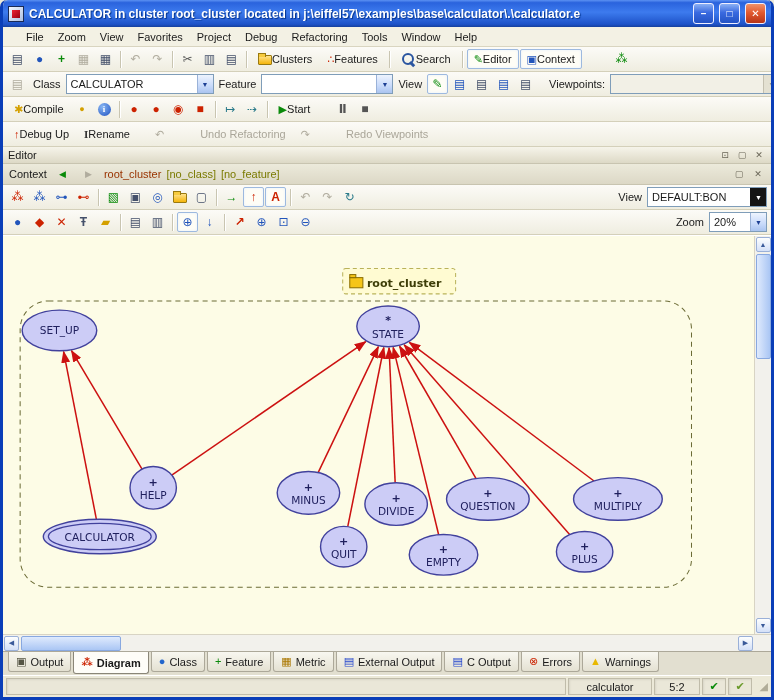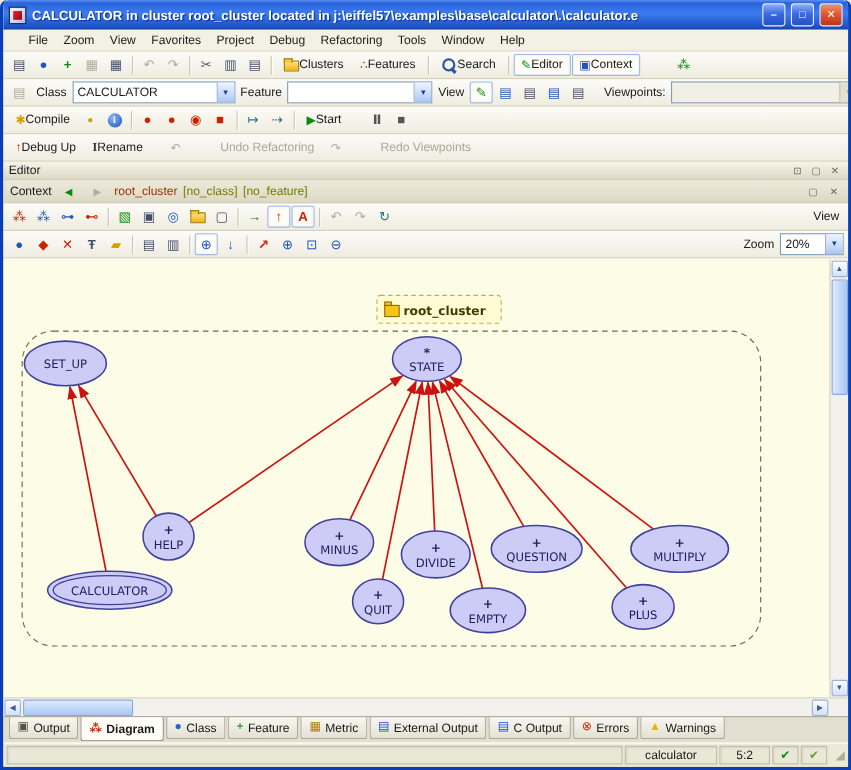--- a/index.html
+++ b/index.html
@@ -251,20 +251,24 @@
     <span class="tbsep"></span>
     <span class="tbi c-green bold">→</span>
     <span class="tbi toggled c-red bold">↑</span>
     <span class="tbi toggled c-red bold">A</span>
     <span class="tbsep"></span>
     <span class="tbi c-gray">↶</span>
     <span class="tbi c-gray">↷</span>
     <span class="tbi c-teal">↻</span>
     <span class="spacer"></span>
     <span class="tb-label">View</span>
+    <div class="combo dark" style="width:120px">
+      <span class="val">DEFAULT:BON</span>
+      <span class="arrow">▼</span>
+    </div>
   </div>
 
   <div class="toolbar">
     <span class="tbi c-blue">●</span>
     <span class="tbi c-red">◆</span>
     <span class="tbi c-red bold">✕</span>
     <span class="tbi c-navy bold">Ŧ</span>
     <span class="tbi c-gold">▰</span>
     <span class="tbsep"></span>
     <span class="tbi c-navy">▤</span>

